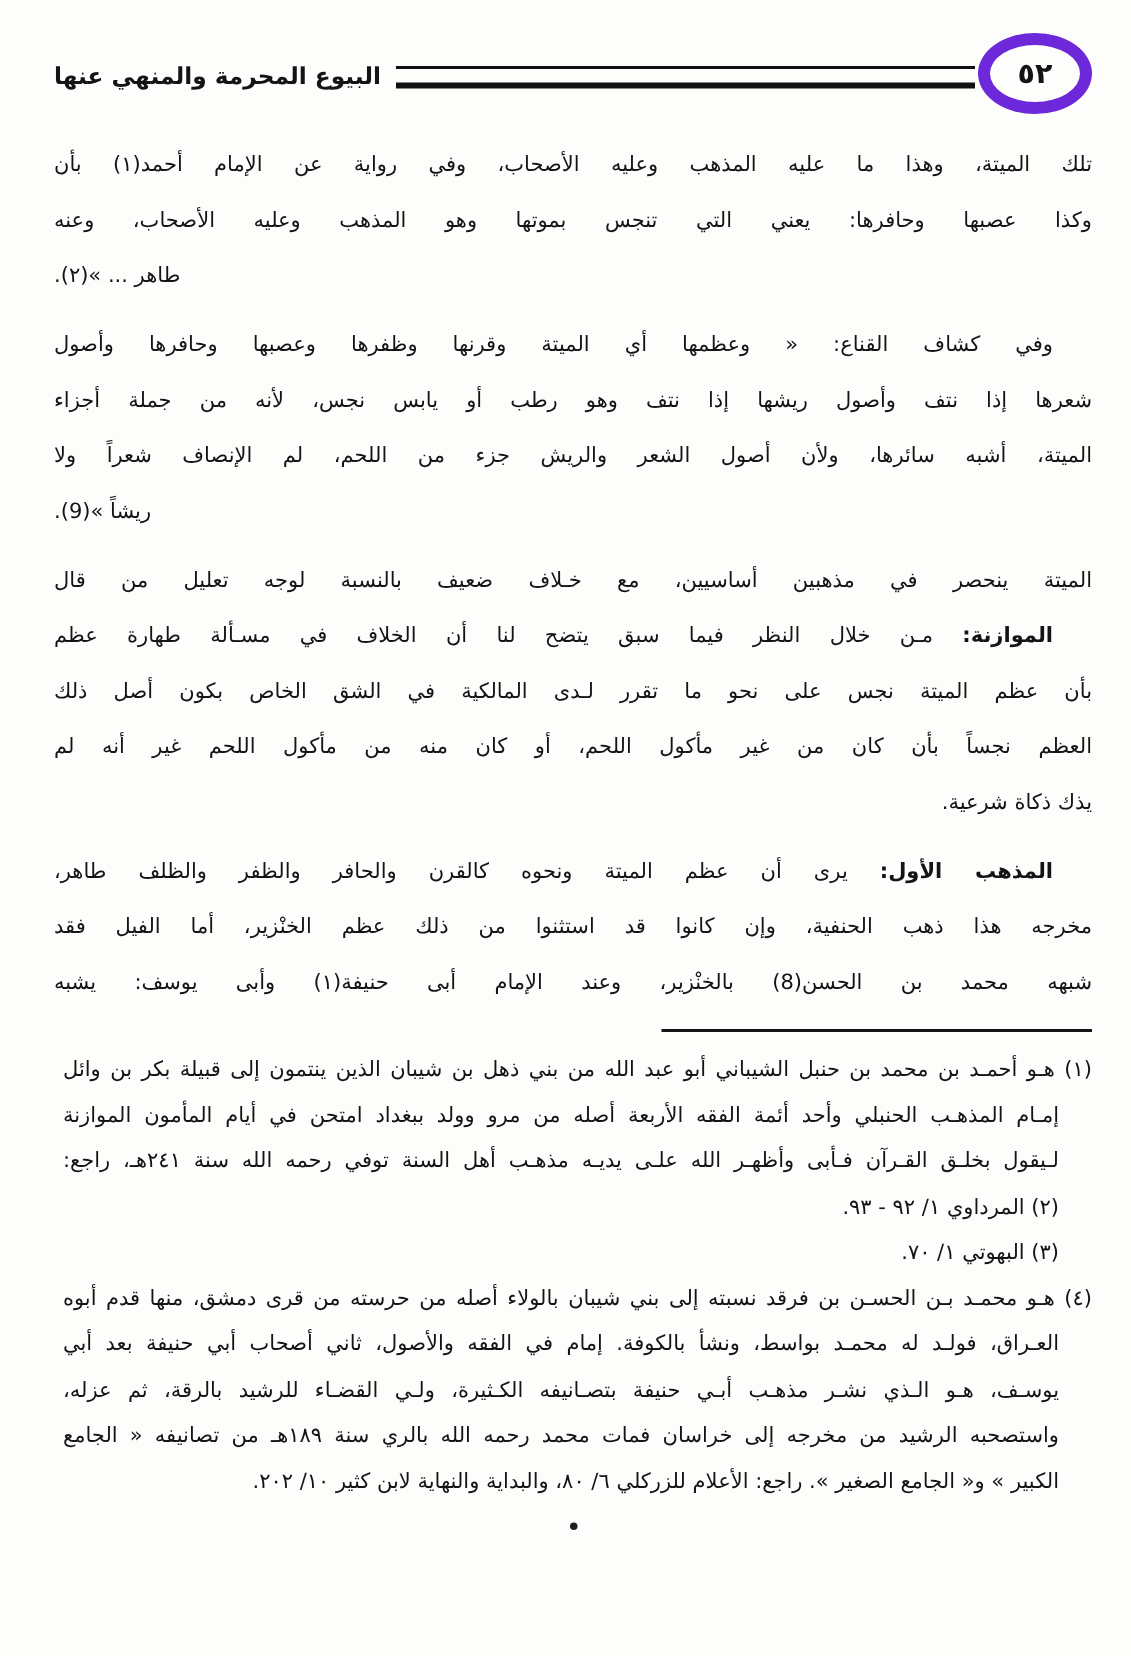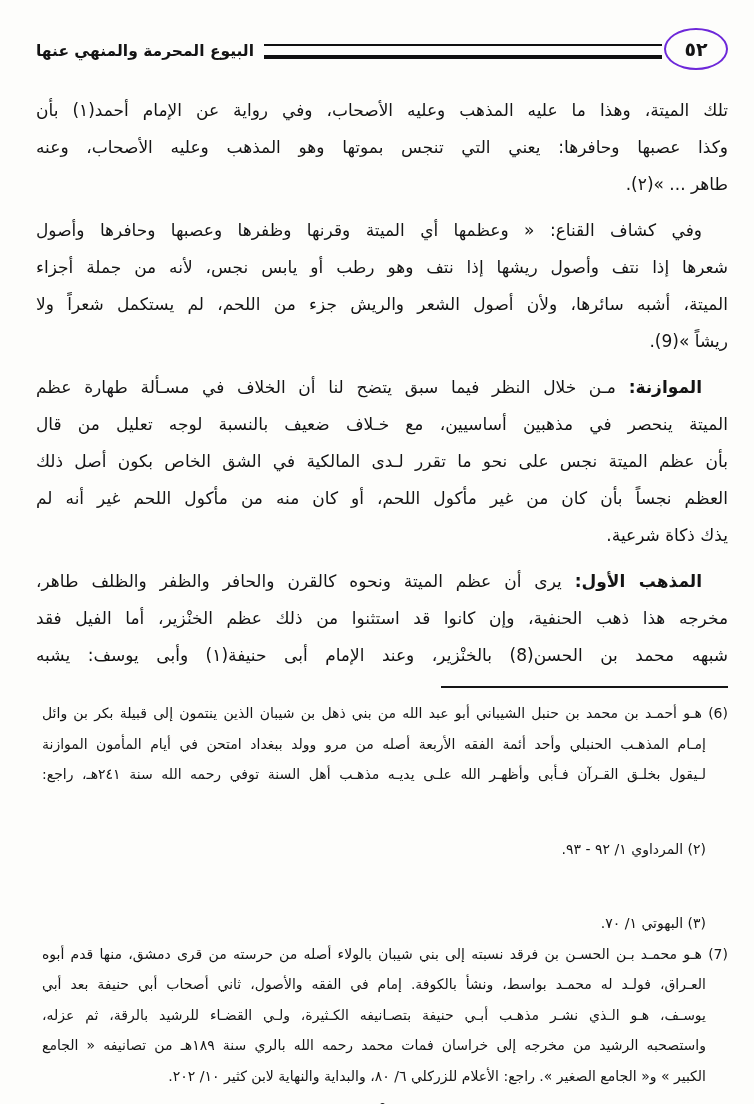--- a/index.html
+++ b/index.html
@@ -12,21 +12,21 @@
     color:#141414;
     font-family:"DejaVu Sans", sans-serif;
     direction:rtl;
     overflow:hidden;
   }
   
   .hdr { display:flex; align-items:center; height:46px; margin-bottom:20px; }
   .badge {
     flex:0 0 auto;
     width:60px; height:38px;
-    border:2px solid #6d28d9;
+    border:8px solid #6d28d9;
     border-radius:50%;
     display:flex; align-items:center; justify-content:center;
     font-size:19px; font-weight:bold;
     background:#fdfdfb;
   }
   .rule {
     flex:1 1 auto;
     height:9px;
     border-top:2px solid #101010;
     border-bottom:4px solid #101010;
@@ -34,38 +34,38 @@
     transform:translateY(2px);
   }
   .btitle {
     flex:0 0 auto;
     font-weight:bold;
     font-size:15.5px;
     white-space:nowrap;
     transform:translateY(2px);
   }
   
-  .bodytxt { font-size:17px; line-height:37px; }
+  .bodytxt { font-size:14px; line-height:37px; }
   .para { margin-bottom:9px; }
   .ln { min-height:37px; }
   .jl { text-align:justify; text-align-last:justify; -moz-text-align-last:justify; }
   .ind { padding-right:26px; }
-  .cline { text-align:right; }
+  .cline { text-align:left; }
   .rline { }
   .lead { font-weight:bold; }
   
   .fn-sep {
     width:287px; height:0;
     border-top:2px solid #151515;
     margin:12px 0 10px auto;
   }
   .fns { font-size:14px; line-height:30.5px; padding-left:6px; }
   .fnln { min-height:30px; }
   .fn-cont { padding-right:22px; }
-  .fn-short { padding-right:22px; text-align:right;margin-top:44px; }
+  .fn-short { padding-right:22px; text-align:right; }
   .dot {
     width:5px; height:5px; border-radius:50%;
     background:#1d1d1d;
     margin:12px auto 0;
   }
 </style>
 </head>
 <body>
 
 <div class="page">
@@ -82,60 +82,60 @@
 
     <div class="para">
       <div class="ln jl">تلك الميتة، وهذا ما عليه المذهب وعليه الأصحاب، وفي رواية عن الإمام أحمد(١) بأن</div>
       <div class="ln jl">وكذا عصبها وحافرها: يعني التي تنجس بموتها وهو المذهب وعليه الأصحاب، وعنه</div>
       <div class="ln cline">طاهر ... »(٢).</div>
     </div>
 
     <div class="para">
       <div class="ln jl ind">وفي كشاف القناع: « وعظمها أي الميتة وقرنها وظفرها وعصبها وحافرها وأصول</div>
       <div class="ln jl">شعرها إذا نتف وأصول ريشها إذا نتف وهو رطب أو يابس نجس، لأنه من جملة أجزاء</div>
-      <div class="ln jl">الميتة، أشبه سائرها، ولأن أصول الشعر والريش جزء من اللحم، لم يستكمل شعراً ولا</div>
+      <div class="ln jl">الميتة، أشبه سائرها، ولأن أصول الشعر والريش جزء من اللحم، لم الإنصاف شعراً ولا</div>
       <div class="ln cline">ريشاً »(9).</div>
     </div>
 
     <div class="para">
+      <div class="ln jl">الميتة ينحصر في مذهبين أساسيين، مع خـلاف ضعيف بالنسبة لوجه تعليل من قال</div>
       <div class="ln jl ind"><span class="lead">الموازنة:</span><span> مـن خلال النظر فيما سبق يتضح لنا أن الخلاف في مسـألة طهارة عظم</span></div>
-      <div class="ln jl">الميتة ينحصر في مذهبين أساسيين، مع خـلاف ضعيف بالنسبة لوجه تعليل من قال</div>
       <div class="ln jl">بأن عظم الميتة نجس على نحو ما تقرر لـدى المالكية في الشق الخاص بكون أصل ذلك</div>
       <div class="ln jl">العظم نجساً بأن كان من غير مأكول اللحم، أو كان منه من مأكول اللحم غير أنه لم</div>
       <div class="ln rline">يذك ذكاة شرعية.</div>
     </div>
 
     <div class="para">
       <div class="ln jl ind"><span class="lead">المذهب الأول:</span><span> يرى أن عظم الميتة ونحوه كالقرن والحافر والظفر والظلف طاهر،</span></div>
       <div class="ln jl">مخرجه هذا ذهب الحنفية، وإن كانوا قد استثنوا من ذلك عظم الخنْزير، أما الفيل فقد</div>
       <div class="ln jl">شبهه محمد بن الحسن(8) بالخنْزير، وعند الإمام أبى حنيفة(١) وأبى يوسف: يشبه</div>
     </div>
 
   </main>
 
   <div class="fn-sep"></div>
 
   <section class="fns">
 
     <div class="fn">
-      <div class="fnln jl">(6) هـو أحمـد بن محمد بن حنبل الشيباني أبو عبد الله من بني ذهل بن شيبان الذين ينتمون إلى قبيلة بكر بن وائل</div>
+      <div class="fnln jl">(١) هـو أحمـد بن محمد بن حنبل الشيباني أبو عبد الله من بني ذهل بن شيبان الذين ينتمون إلى قبيلة بكر بن وائل</div>
       <div class="fnln jl fn-cont">إمـام المذهـب الحنبلي وأحد أئمة الفقه الأربعة أصله من مرو وولد ببغداد امتحن في أيام المأمون الموازنة</div>
       <div class="fnln jl fn-cont">لـيقول بخلـق القـرآن فـأبى وأظهـر الله علـى يديـه مذهـب أهل السنة توفي رحمه الله سنة ٢٤١هـ، راجع:</div>
     </div>
 
     <div class="fn">
       <div class="fnln fn-short">(٢) المرداوي ١/ ٩٢ - ٩٣.</div>
     </div>
 
     <div class="fn">
       <div class="fnln fn-short">(٣) البهوتي ١/ ٧٠.</div>
     </div>
 
     <div class="fn">
-      <div class="fnln jl">(7) هـو محمـد بـن الحسـن بن فرقد نسبته إلى بني شيبان بالولاء أصله من حرسته من قرى دمشق، منها قدم أبوه</div>
+      <div class="fnln jl">(٤) هـو محمـد بـن الحسـن بن فرقد نسبته إلى بني شيبان بالولاء أصله من حرسته من قرى دمشق، منها قدم أبوه</div>
       <div class="fnln jl fn-cont">العـراق، فولـد له محمـد بواسط، ونشأ بالكوفة. إمام في الفقه والأصول، ثاني أصحاب أبي حنيفة بعد أبي</div>
       <div class="fnln jl fn-cont">يوسـف، هـو الـذي نشـر مذهـب أبـي حنيفة بتصـانيفه الكـثيرة، ولـي القضـاء للرشيد بالرقة، ثم عزله،</div>
       <div class="fnln jl fn-cont">واستصحبه الرشيد من مخرجه إلى خراسان فمات محمد رحمه الله بالري سنة ١٨٩هـ من تصانيفه « الجامع</div>
       <div class="fnln rline fn-cont">الكبير » و« الجامع الصغير ». راجع: الأعلام للزركلي ٦/ ٨٠، والبداية والنهاية لابن كثير ١٠/ ٢٠٢.</div>
     </div>
 
   </section>
 
   <div class="dot"></div>
 

